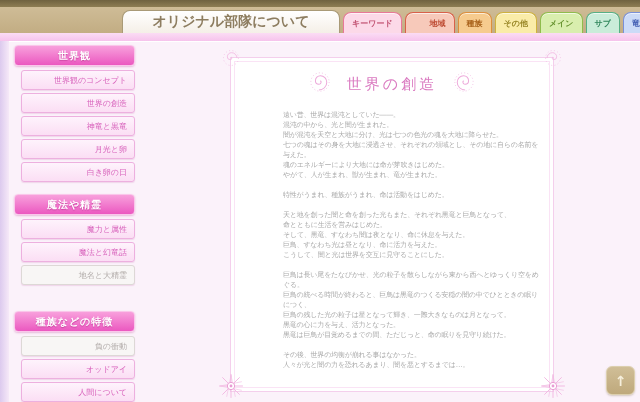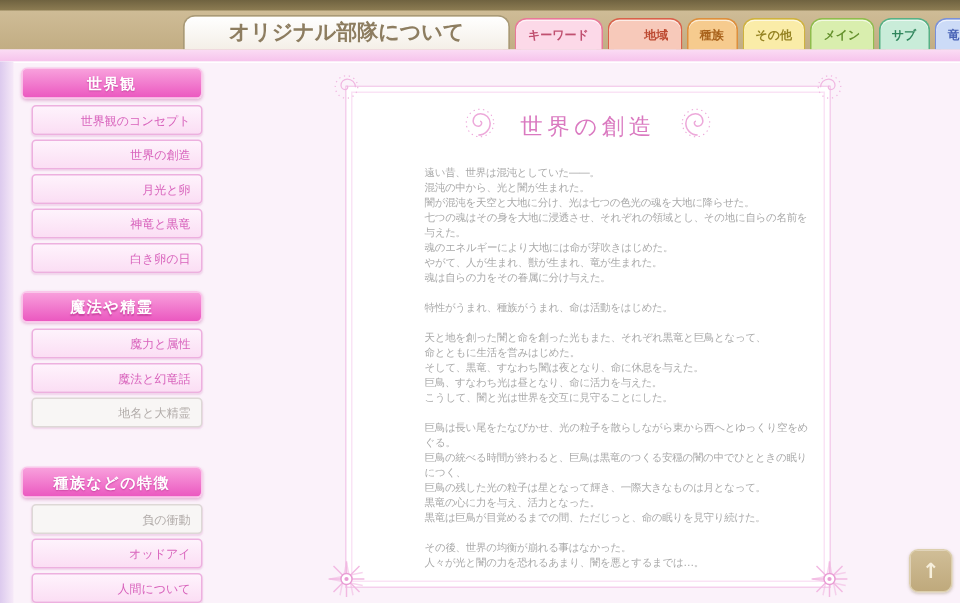--- a/index.html
+++ b/index.html
@@ -87,22 +87,22 @@
 </div>
 <div class="pinkband"></div>
 <div class="leftstrip"></div>
 
 <div class="sidebar">
 
   <div class="sb-section">
     <div class="sb-header">世界観</div>
     <div class="sb-item">世界観のコンセプト</div>
     <div class="sb-item">世界の創造</div>
+    <div class="sb-item">神竜と黒竜</div>
     <div class="sb-item">月光と卵</div>
-    <div class="sb-item">神竜と黒竜</div>
     <div class="sb-item">白き卵の日</div>
   </div>
 
   <div class="sb-section">
     <div class="sb-header">魔法や精霊</div>
     <div class="sb-item">魔力と属性</div>
     <div class="sb-item">魔法と幻竜話</div>
     <div class="sb-item muted">地名と大精霊</div>
   </div>
 
@@ -179,21 +179,20 @@
   </div>
 
   <div class="bodytext">
     <div class="para">
       <div>遠い昔、世界は混沌としていた――。</div>
       <div>混沌の中から、光と闇が生まれた。</div>
       <div>闇が混沌を天空と大地に分け、光は七つの色光の魂を大地に降らせた。</div>
       <div>七つの魂はその身を大地に浸透させ、それぞれの領域とし、その地に自らの名前を与えた。</div>
       <div>魂のエネルギーにより大地には命が芽吹きはじめた。</div>
       <div>やがて、人が生まれ、獣が生まれ、竜が生まれた。</div>
-      <div>魂は自らの力をその眷属に分け与えた。</div>
     </div>
     <div class="para">
       <div>特性がうまれ、種族がうまれ、命は活動をはじめた。</div>
     </div>
     <div class="para">
       <div>天と地を創った闇と命を創った光もまた、それぞれ黒竜と巨鳥となって、</div>
       <div>命とともに生活を営みはじめた。</div>
       <div>そして、黒竜、すなわち闇は夜となり、命に休息を与えた。</div>
       <div>巨鳥、すなわち光は昼となり、命に活力を与えた。</div>
       <div>こうして、闇と光は世界を交互に見守ることにした。</div>

